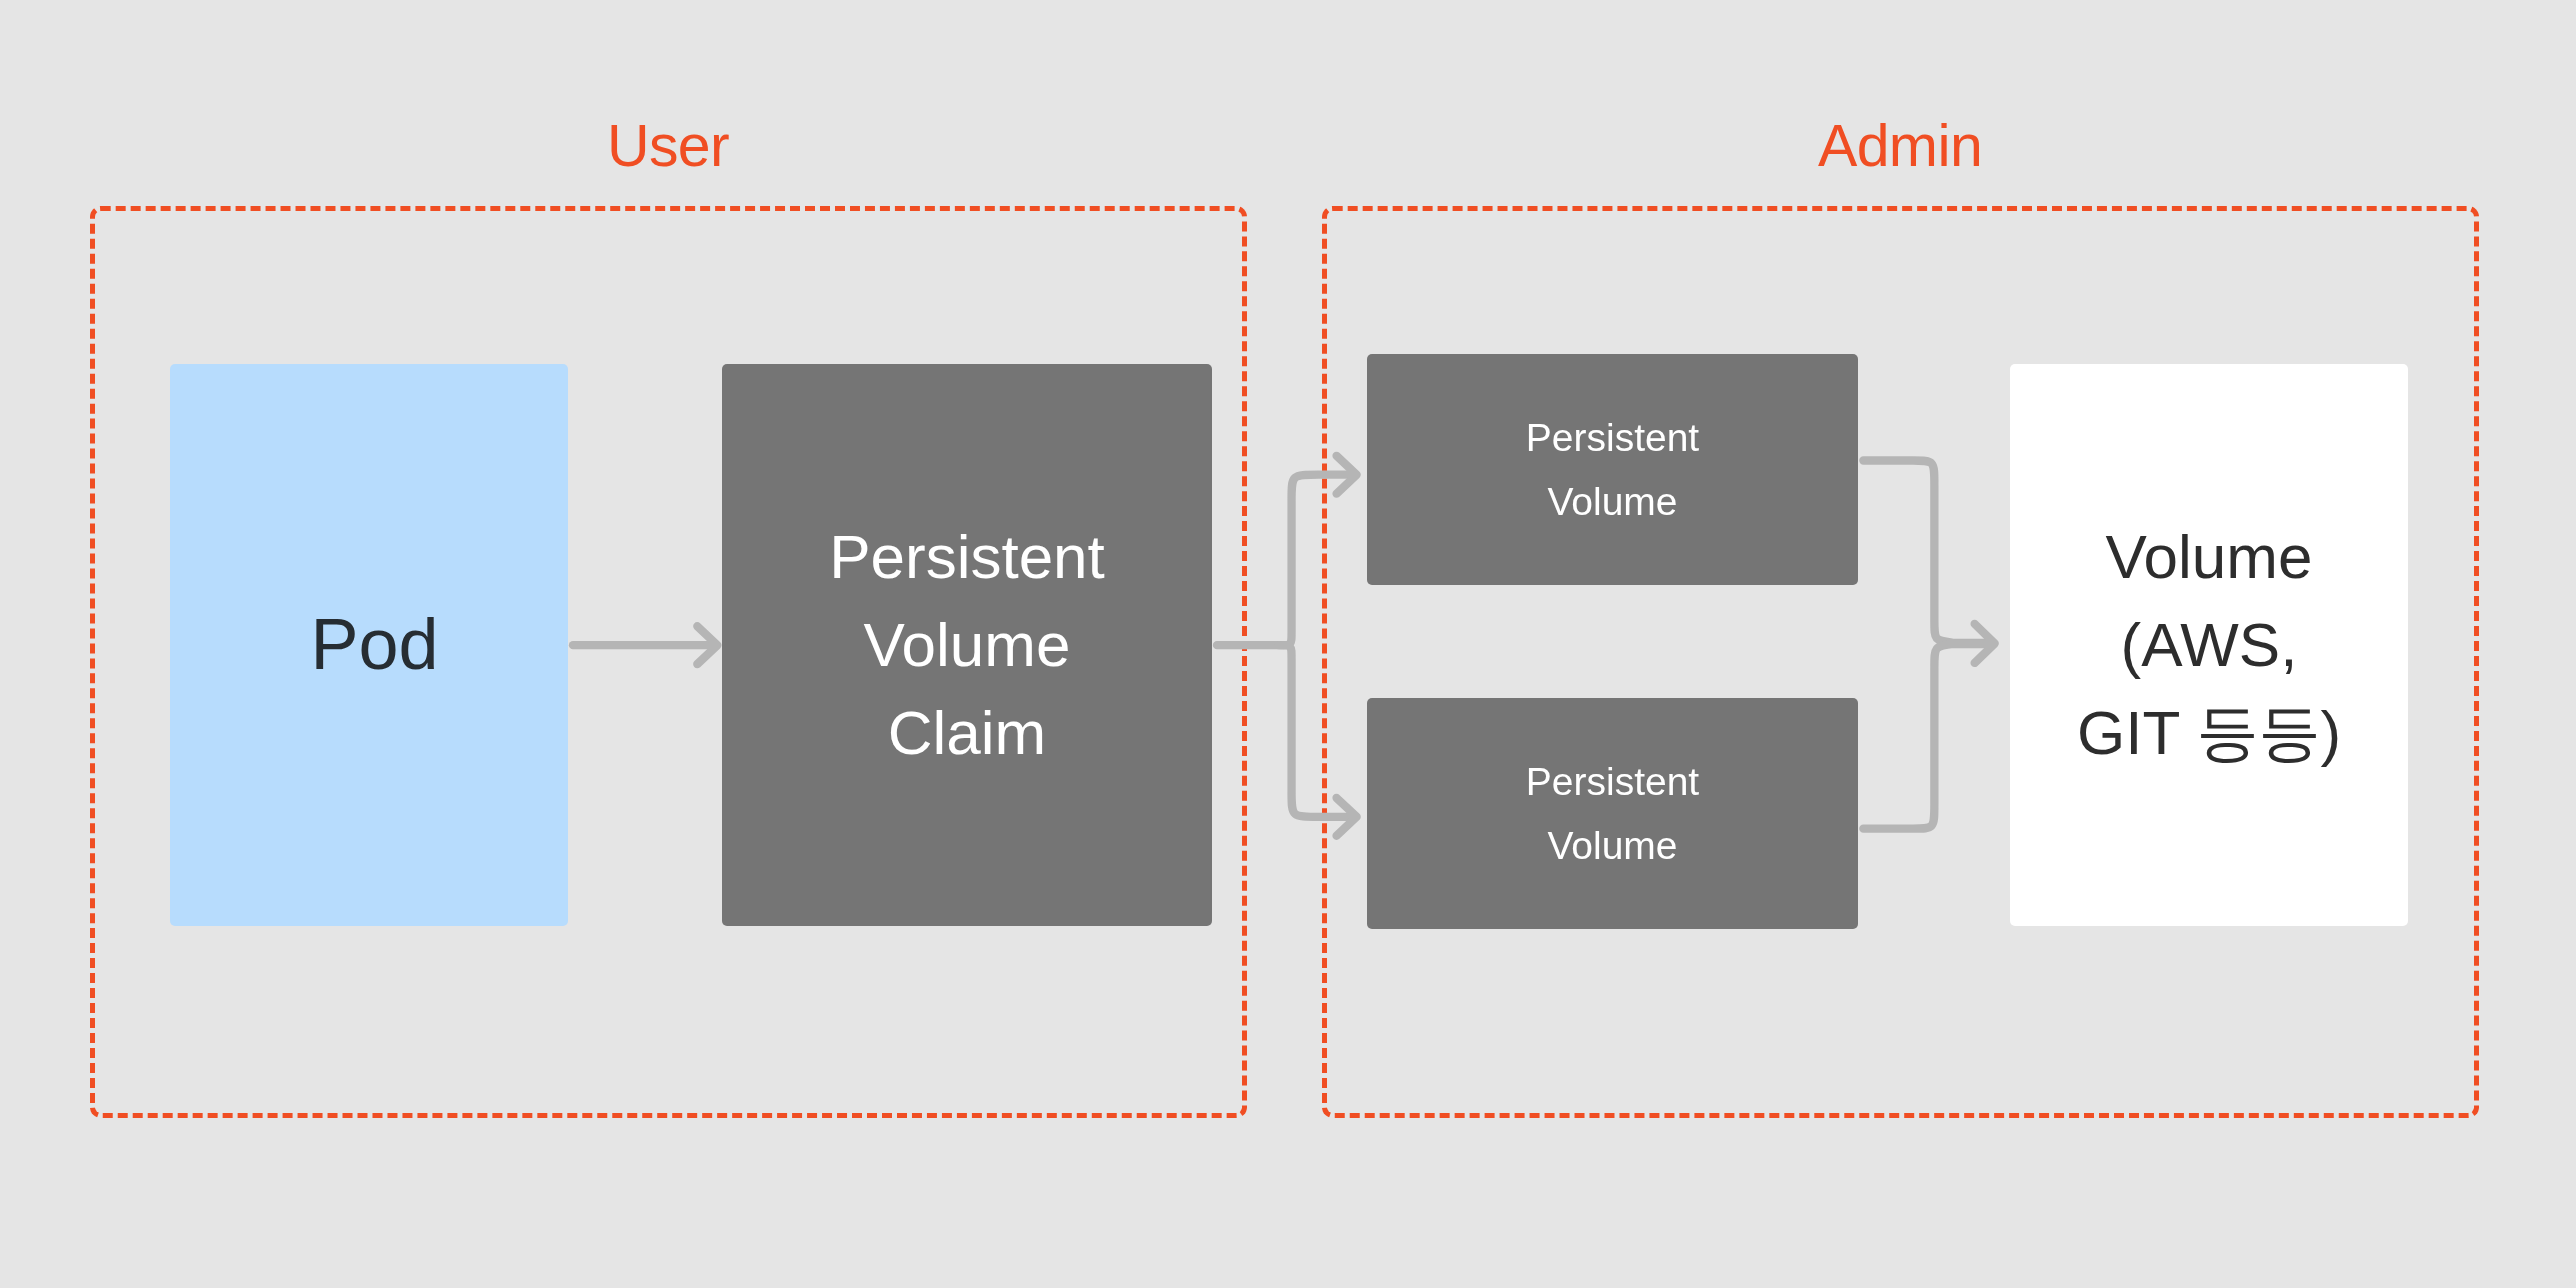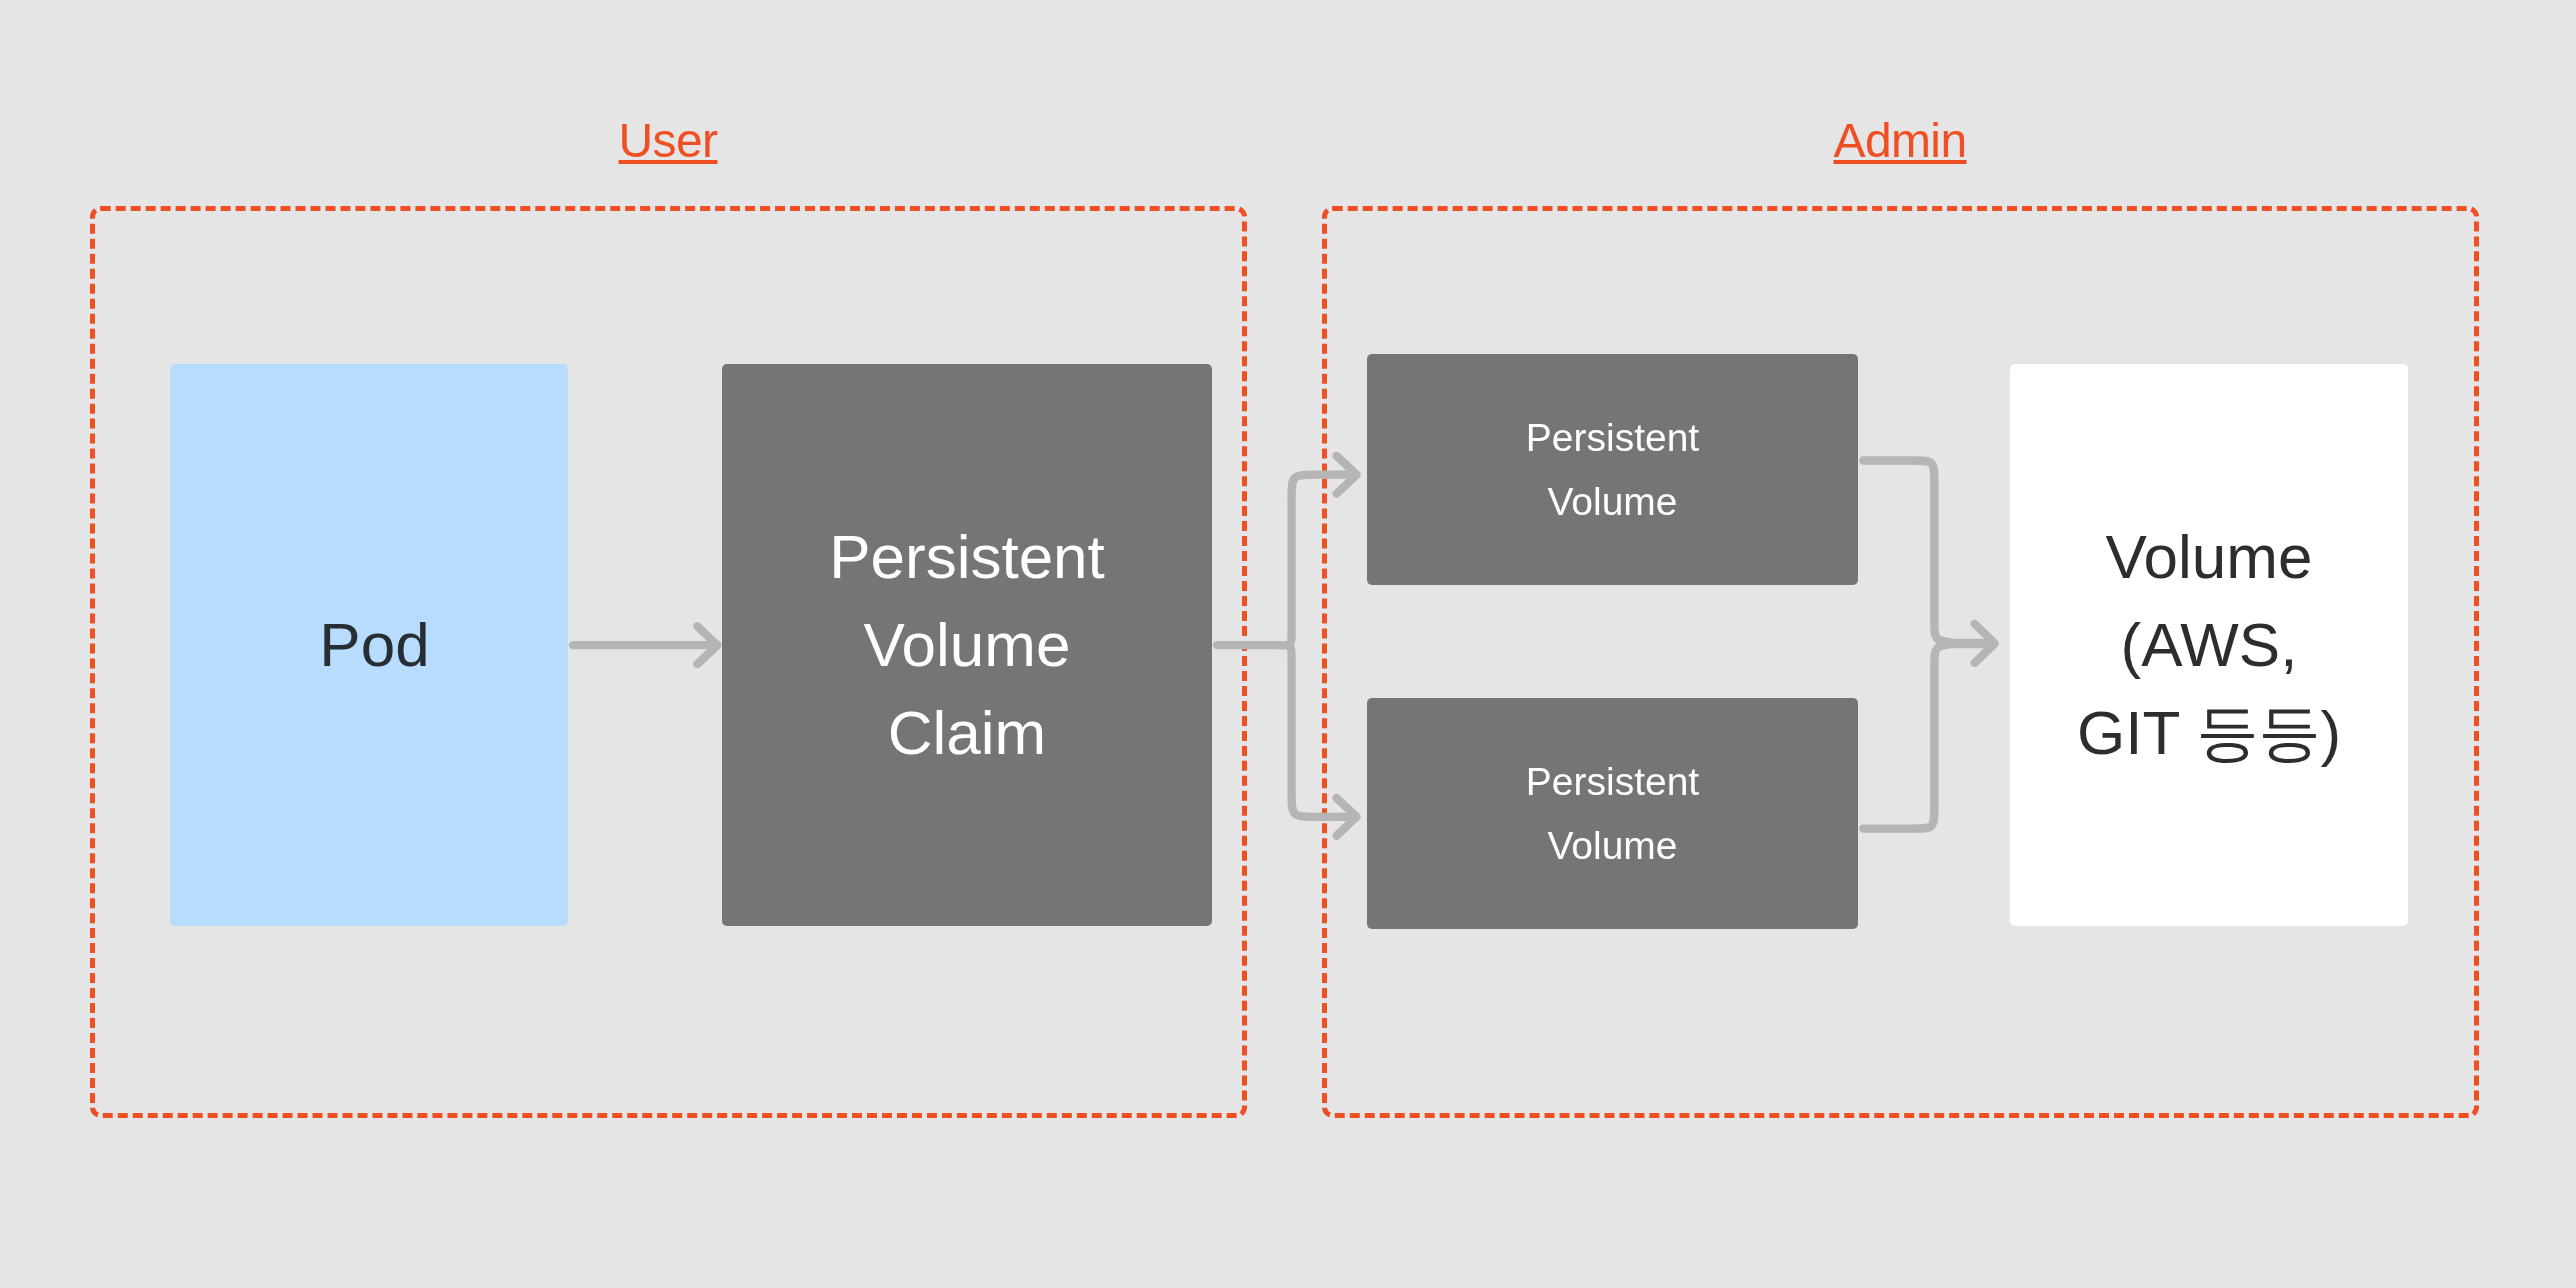--- a/index.html
+++ b/index.html
@@ -17,27 +17,26 @@
   .zone{
     position:absolute;
     border-style:dashed;
     border-width:5.3px;
     border-radius:10.7px;
     box-sizing:border-box;
     background:transparent;
   }
   .zone-label{
     position:absolute;
-    font-size:48px;
+    font-size:59px;
     line-height:1;
     font-weight:400;
     text-align:center;
     white-space:nowrap;
     letter-spacing:-0.6px;
-    text-decoration:underline;
   }
 
   
   .node{
     position:absolute;
     box-sizing:border-box;
     border-radius:5px;
     display:flex;
     align-items:center;
     justify-content:center;
@@ -47,21 +46,21 @@
   .node .node-label{
     display:block;
     width:100%;
     white-space:pre-line;
   }
 
   .node-pod{
     background:#b7dcfd;
     color:#262d33;
   }
-  .node-pod .node-label{ font-size:62px; line-height:1.35;margin-left:11px; }
+  .node-pod .node-label{ font-size:72px; line-height:1.35;margin-left:11px; }
 
   .node-pvc{
     background:#757575;
     color:#ffffff;
   }
   .node-pvc .node-label{ font-size:62px; line-height:1.42; }
 
   .node-pv{
     background:#757575;
     color:#ffffff;

